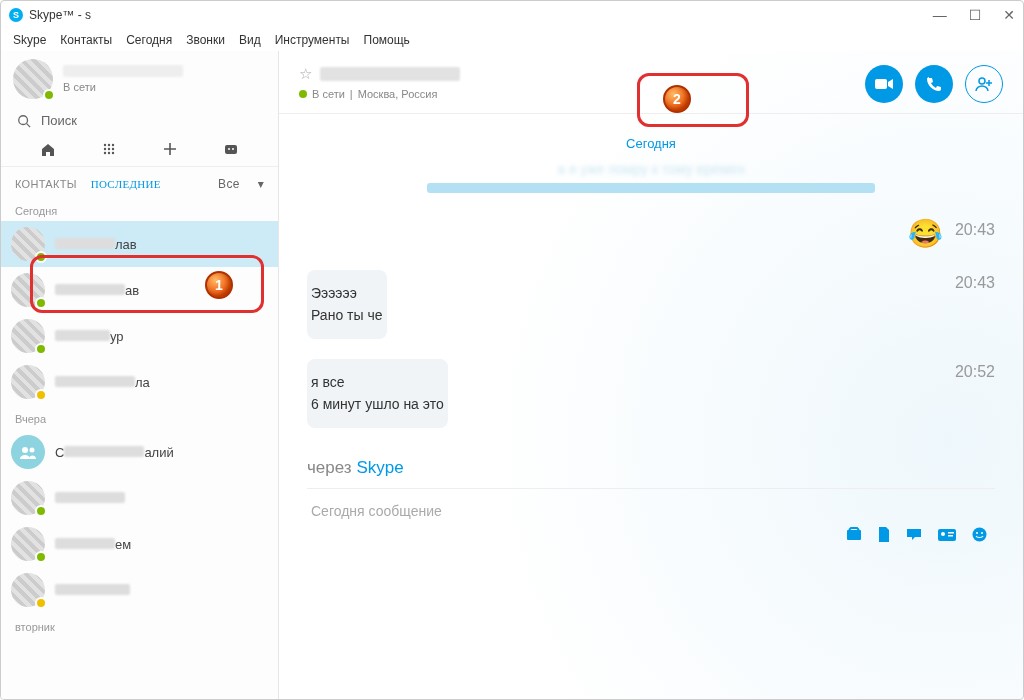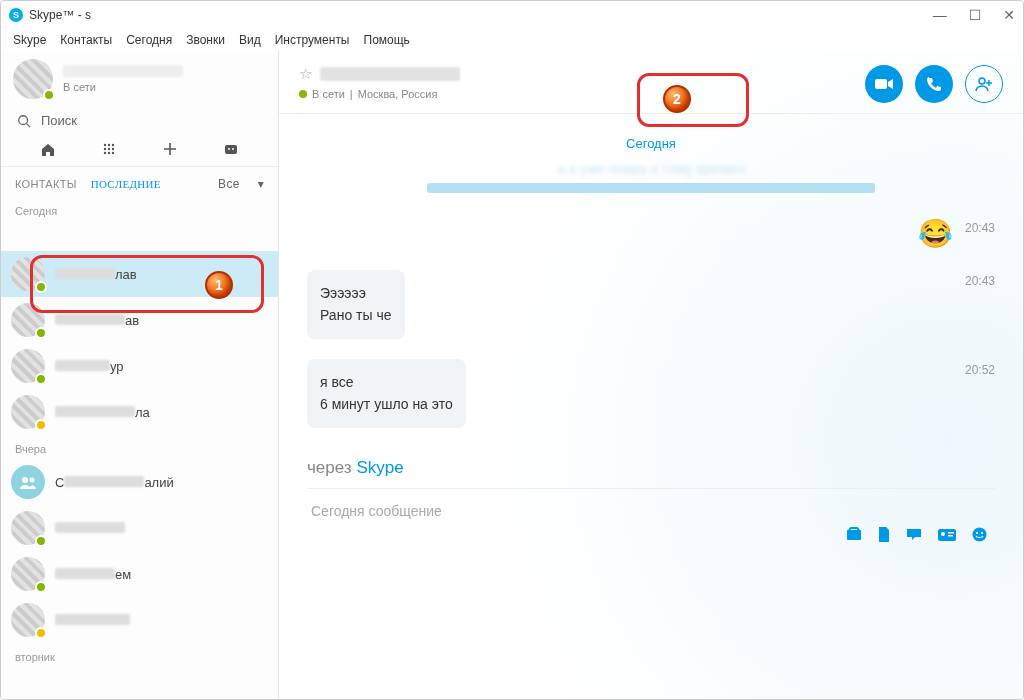--- a/index.html
+++ b/index.html
@@ -36,21 +36,21 @@
 
 .tabs-row { display: flex; align-items: center; padding: 10px 14px 6px; font-size: 11px; letter-spacing: 0.3px; gap: 14px; }
 .tabs-row .tab { color: #888; cursor: pointer; }
 .tabs-row .tab.active { color: #0099e5; font-family: Liberation Serif, serif; }
 .tabs-row .filter { margin-left: auto; color: #666; font-size: 12px; display: flex; align-items: center; gap: 18px; }
 
 .section-label { font-size: 11px; color: #999; padding: 8px 14px 4px; }
 
 .contacts { overflow-y: auto; flex: 1; }
 .contact { display: flex; align-items: center; gap: 10px; padding: 6px 10px; cursor: pointer; position: relative; }
-.contact.selected { background: #cdeaf7; margin-top: 30px; }
+.contact.selected { background: #cdeaf7; }
 .contact .cname { font-size: 13px; color: #444; }
 .contact .cname.blur { display: inline-block; background: #ddd; height: 11px; border-radius: 2px; filter: blur(1.2px); }
 .contact.group .avatar { background: #7bd0e2; display: flex; align-items: center; justify-content: center; }
 
 
 .chat { flex: 1; display: flex; flex-direction: column; position: relative; background: radial-gradient(circle at 90% 60%, rgba(200,230,245,0.3), transparent 60%); }
 .chat-header { padding: 14px 20px 10px; border-bottom: 1px solid #eee; display: flex; align-items: flex-start; }
 .chat-header .htitle { display: flex; align-items: center; gap: 8px; }
 .chat-header .hname { font-size: 15px; color: #333; background: #e2e2e2; width: 140px; height: 14px; filter: blur(1.2px); border-radius: 2px; }
 .chat-header .hsub { font-size: 11px; color: #888; margin-top: 5px; display: flex; align-items: center; gap: 5px; }
@@ -59,22 +59,22 @@
 .circle-btn { width: 38px; height: 38px; border-radius: 50%; display: flex; align-items: center; justify-content: center; cursor: pointer; }
 .circle-btn.filled { background: #0099e5; color: #fff; }
 .circle-btn.outline { border: 1.5px solid #0099e5; color: #0099e5; }
 
 .chat-body { flex: 1; overflow-y: auto; padding: 18px 28px; }
 .day-label { text-align: center; color: #0099e5; font-size: 13px; margin: 4px 0 10px; }
 .faded-msg { text-align: center; color: #cfe8f3; font-size: 14px; margin-bottom: 6px; filter: blur(2px); }
 .progress-bar { height: 10px; background: #b3e0f2; border-radius: 3px; width: 65%; margin: 0 auto 24px; }
 
 .msg-row { display: flex; margin-bottom: 20px; }
-.msg-row .time { margin-left: auto; color: #999; font-size: 12px; padding-top: 4px; }
-.msg-bubble { background: #f0f4f6; border-radius: 8px; padding: 12px 13px; font-size: 14px; color: #333; max-width: 60%; line-height: 1.6; }
+.msg-row .time { margin-left: auto; color: #999; font-size: 16px; padding-top: 4px; }
+.msg-bubble { background: #f0f4f6; border-radius: 8px; padding: 12px 4px; font-size: 14px; color: #333; max-width: 60%; line-height: 1.6; }
 .emoji-msg { font-size: 28px; margin-left: auto; margin-right: 12px; }
 
 .via-skype { font-size: 17px; color: #888; padding: 10px 0; border-bottom: 1px solid #eee; }
 .via-skype a { color: #0099e5; text-decoration: none; }
 
 .input-area { padding: 14px 4px; }
 .input-area .placeholder { color: #aaa; font-size: 14px; }
 .input-icons { display: flex; justify-content: flex-end; gap: 16px; color: #0099e5; padding: 8px 4px 0; }
 
 

